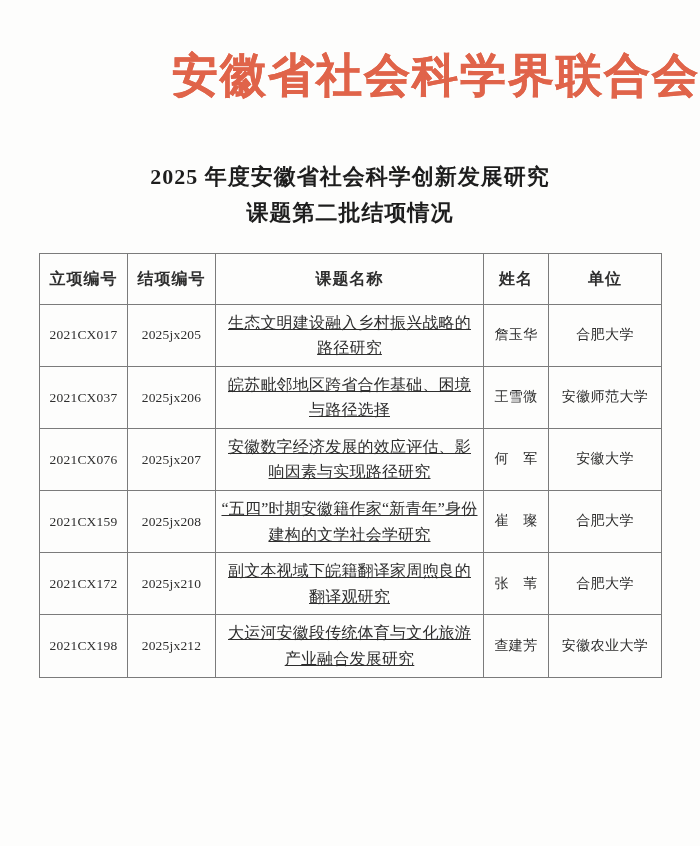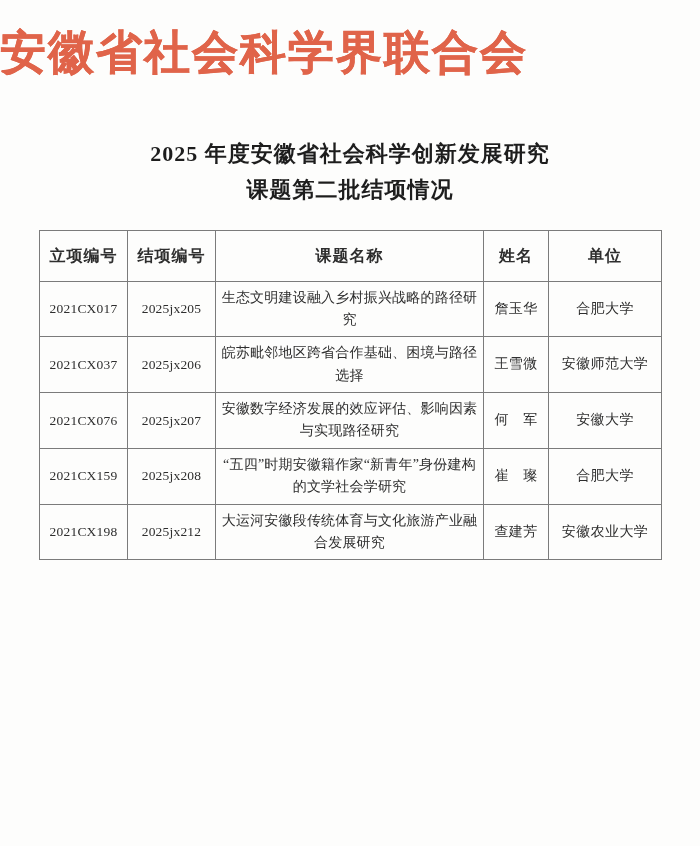--- a/index.html
+++ b/index.html
@@ -20,22 +20,22 @@
   .page {
     width: 700px;
     height: 846px;
     box-sizing: border-box;
     position: relative;
     background: #fdfdfc;
   }
 
   
   .masthead {
-    text-align: left;
-    padding-top: 26px;
+    text-align: right;
+    padding-top: 49px;
     padding-bottom: 4px;
   }
   .masthead-title {
     font-family: "Liberation Serif", "DejaVu Serif", serif;
     font-size: 46px;
     line-height: 1.18;
     font-weight: 700;
     color: #e0644a;
     letter-spacing: 2px;
     white-space: nowrap;
@@ -104,25 +104,26 @@
   .col-name   { width: 268px; }
   .col-person { width: 65px; }
   .col-unit   { width: 113px; }
 
   td.cell-code {
     font-family: "Liberation Serif", "DejaVu Serif", serif;
     font-size: 13.5px;
     letter-spacing: 0.2px;
   }
   td.cell-title {
-    font-size: 14px;
+    font-size: 16px;
     line-height: 1.55;
     letter-spacing: 0.2px;
     padding-left: 8px;
     padding-right: 8px;
+    text-decoration: underline;
   }
   td.cell-person {
     font-size: 14px;
     letter-spacing: 0.3px;
     white-space: nowrap;
   }
   td.cell-person.spaced {
     letter-spacing: 0.3px;
   }
   td.cell-unit {
@@ -188,20 +189,27 @@
           <td class="cell-unit">安徽大学</td>
         </tr>
         <tr>
           <td class="cell-code">2021CX159</td>
           <td class="cell-code">2025jx208</td>
           <td class="cell-title">“五四”时期安徽籍作家“新青年”身份建构的文学社会学研究</td>
           <td class="cell-person spaced">崔　璨</td>
           <td class="cell-unit">合肥大学</td>
         </tr>
         <tr>
+          <td class="cell-code">2021CX172</td>
+          <td class="cell-code">2025jx210</td>
+          <td class="cell-title">副文本视域下皖籍翻译家周煦良的翻译观研究</td>
+          <td class="cell-person spaced">张　苇</td>
+          <td class="cell-unit">合肥大学</td>
+        </tr>
+        <tr>
           <td class="cell-code">2021CX198</td>
           <td class="cell-code">2025jx212</td>
           <td class="cell-title">大运河安徽段传统体育与文化旅游产业融合发展研究</td>
           <td class="cell-person">查建芳</td>
           <td class="cell-unit">安徽农业大学</td>
         </tr>
       </tbody>
     </table>
   </div>
 

